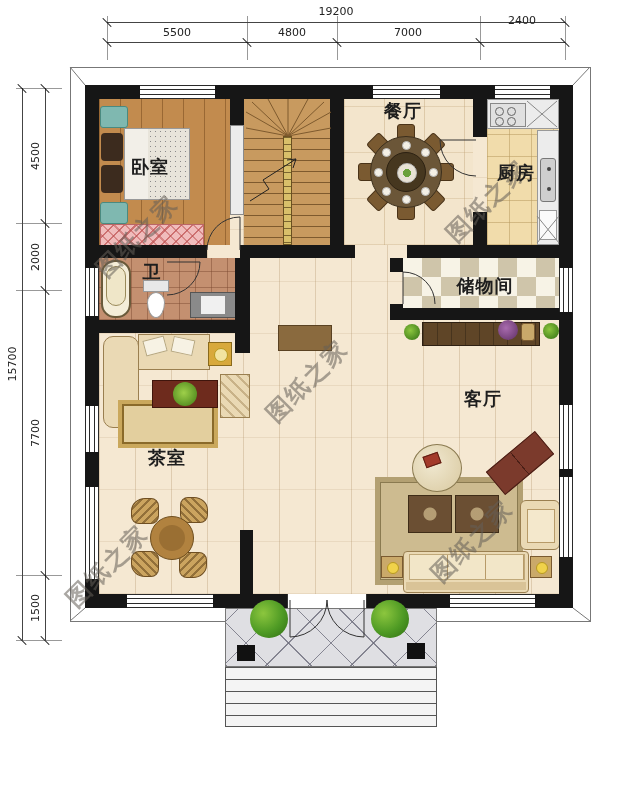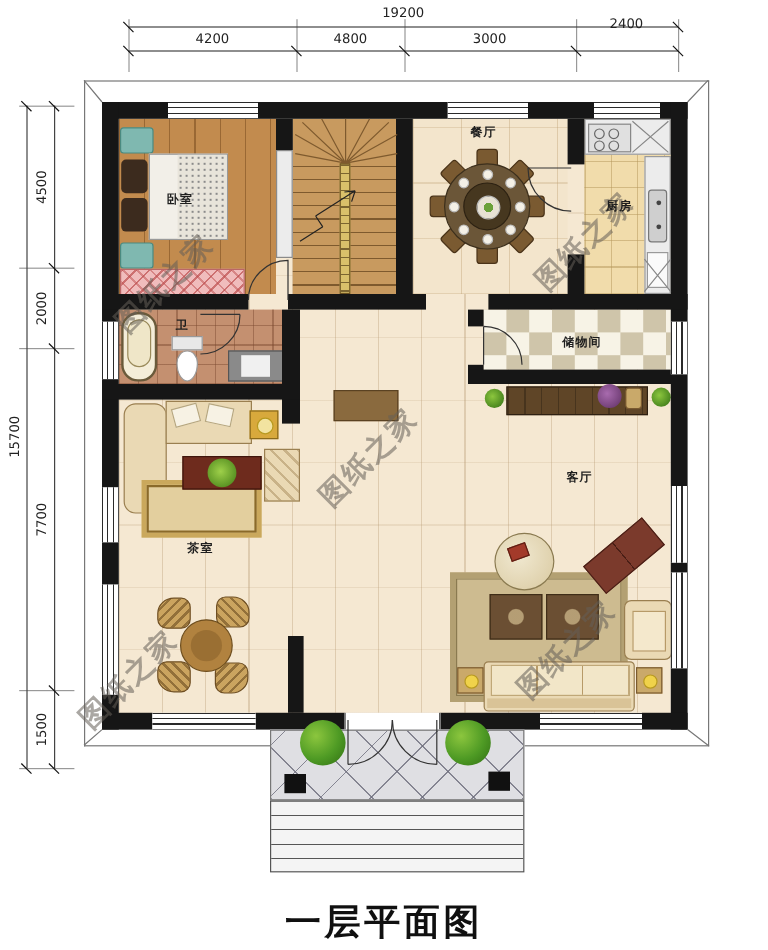--- a/index.html
+++ b/index.html
@@ -3,21 +3,21 @@
 <meta charset="utf-8">
 <style>
   html,body{margin:0;padding:0;background:#fff;}
   .plan{position:relative;width:640px;height:792px;background:#fff;overflow:hidden;
         font-family:"DejaVu Sans","Liberation Sans",sans-serif;}
   .abs{position:absolute;}
   .wall{position:absolute;background:#161616;}
   .niche{position:absolute;background:#ececec;border:1px solid #8a8a8a;box-sizing:border-box;}
   .win-h{position:absolute;background:#fff;background-image:repeating-linear-gradient(to bottom,#2a2a2a 0 1px,transparent 1px 4.4px);}
   .win-v{position:absolute;background:#fff;background-image:repeating-linear-gradient(to right,#2a2a2a 0 1px,transparent 1px 4.4px);}
-  .lbl{position:absolute;transform:translate(-50%,-50%);font-weight:700;font-size:10px;line-height:1;
+  .lbl{position:absolute;transform:translate(-50%,-50%);font-weight:700;font-size:18px;line-height:1;
        color:#1e1e1e;letter-spacing:1px;white-space:nowrap;}
   .wm{position:absolute;transform:rotate(-45deg);font-weight:700;font-size:24px;line-height:1;
       color:rgba(100,95,88,0.55);letter-spacing:2px;white-space:nowrap;pointer-events:none;}
   .hline{position:absolute;height:1px;background:#444;}
   .vline{position:absolute;width:1px;background:#444;}
   .guide{background:#999;}
   .tick{position:absolute;width:12px;height:1px;background:#111;transform:rotate(45deg);}
   .dimnum{position:absolute;transform:translate(-50%,-50%);font-size:11px;color:#222;white-space:nowrap;}
   .dimnum-v{position:absolute;transform:translate(-50%,-50%) rotate(-90deg);font-size:11px;color:#222;white-space:nowrap;}
   .eave{position:absolute;background:#777;}
@@ -75,23 +75,23 @@
   <div class="hline" style="left:107px;top:22px;width:458px"></div>
   <div class="hline" style="left:107px;top:42px;width:458px"></div>
   <div class="tick" style="left:101px;top:22px"></div>
   <div class="tick" style="left:559px;top:22px"></div>
   <div class="tick" style="left:101px;top:42px"></div>
   <div class="tick" style="left:241px;top:42px"></div>
   <div class="tick" style="left:331px;top:42px"></div>
   <div class="tick" style="left:474px;top:42px"></div>
   <div class="tick" style="left:559px;top:42px"></div>
   <div class="dimnum" style="left:336px;top:11px">19200</div>
-  <div class="dimnum" style="left:177px;top:32px">4200</div>
+  <div class="dimnum" style="left:177px;top:32px">5500</div>
   <div class="dimnum" style="left:292px;top:32px">4800</div>
-  <div class="dimnum" style="left:408px;top:32px">3000</div>
+  <div class="dimnum" style="left:408px;top:32px">7000</div>
   <div class="dimnum" style="left:522px;top:20px">2400</div>
 
   <div class="hline guide" style="left:16px;top:88px;width:46px"></div>
   <div class="hline guide" style="left:16px;top:223px;width:46px"></div>
   <div class="hline guide" style="left:16px;top:290px;width:46px"></div>
   <div class="hline guide" style="left:16px;top:575px;width:46px"></div>
   <div class="hline guide" style="left:16px;top:640px;width:46px"></div>
   <div class="vline" style="left:22px;top:88px;height:552px"></div>
   <div class="vline" style="left:45px;top:88px;height:552px"></div>
   <div class="tick" style="left:16px;top:88px"></div>
@@ -283,14 +283,13 @@
       <path d="M200,262 A33,33 0 0 1 167,295 M167,262 L200,262"></path>
       <path d="M403,272 A32,32 0 0 1 435,304 M403,272 L403,304"></path>
       <path d="M290,637 A37,37 0 0 0 327,600 M290,600 L290,637"></path>
       <path d="M364,637 A37,37 0 0 1 327,600 M364,600 L364,637"></path>
       <path d="M288,136 L246,112 M288,136 L246,128 M288,136 L252,102 M288,136 L268,99 M288,136 L331,112 M288,136 L331,128 M288,136 L324,102 M288,136 L308,99 M288,99 L288,136" stroke="#7e5a2e"></path>
       <path d="M250,201 L269,189 M263,180 L269,189 M263,180 L296,159 M296,159 L287,160 M296,159 L293,168" stroke="#222"></path>
       <path d="M527,101 L557,127 M557,101 L527,127 M537,216 L559,243 M559,216 L537,243" stroke="#888"></path>
     </g>
   </svg>
 
-  <div class="title">一层平面图</div>
 </div>
 
 </body></html>

